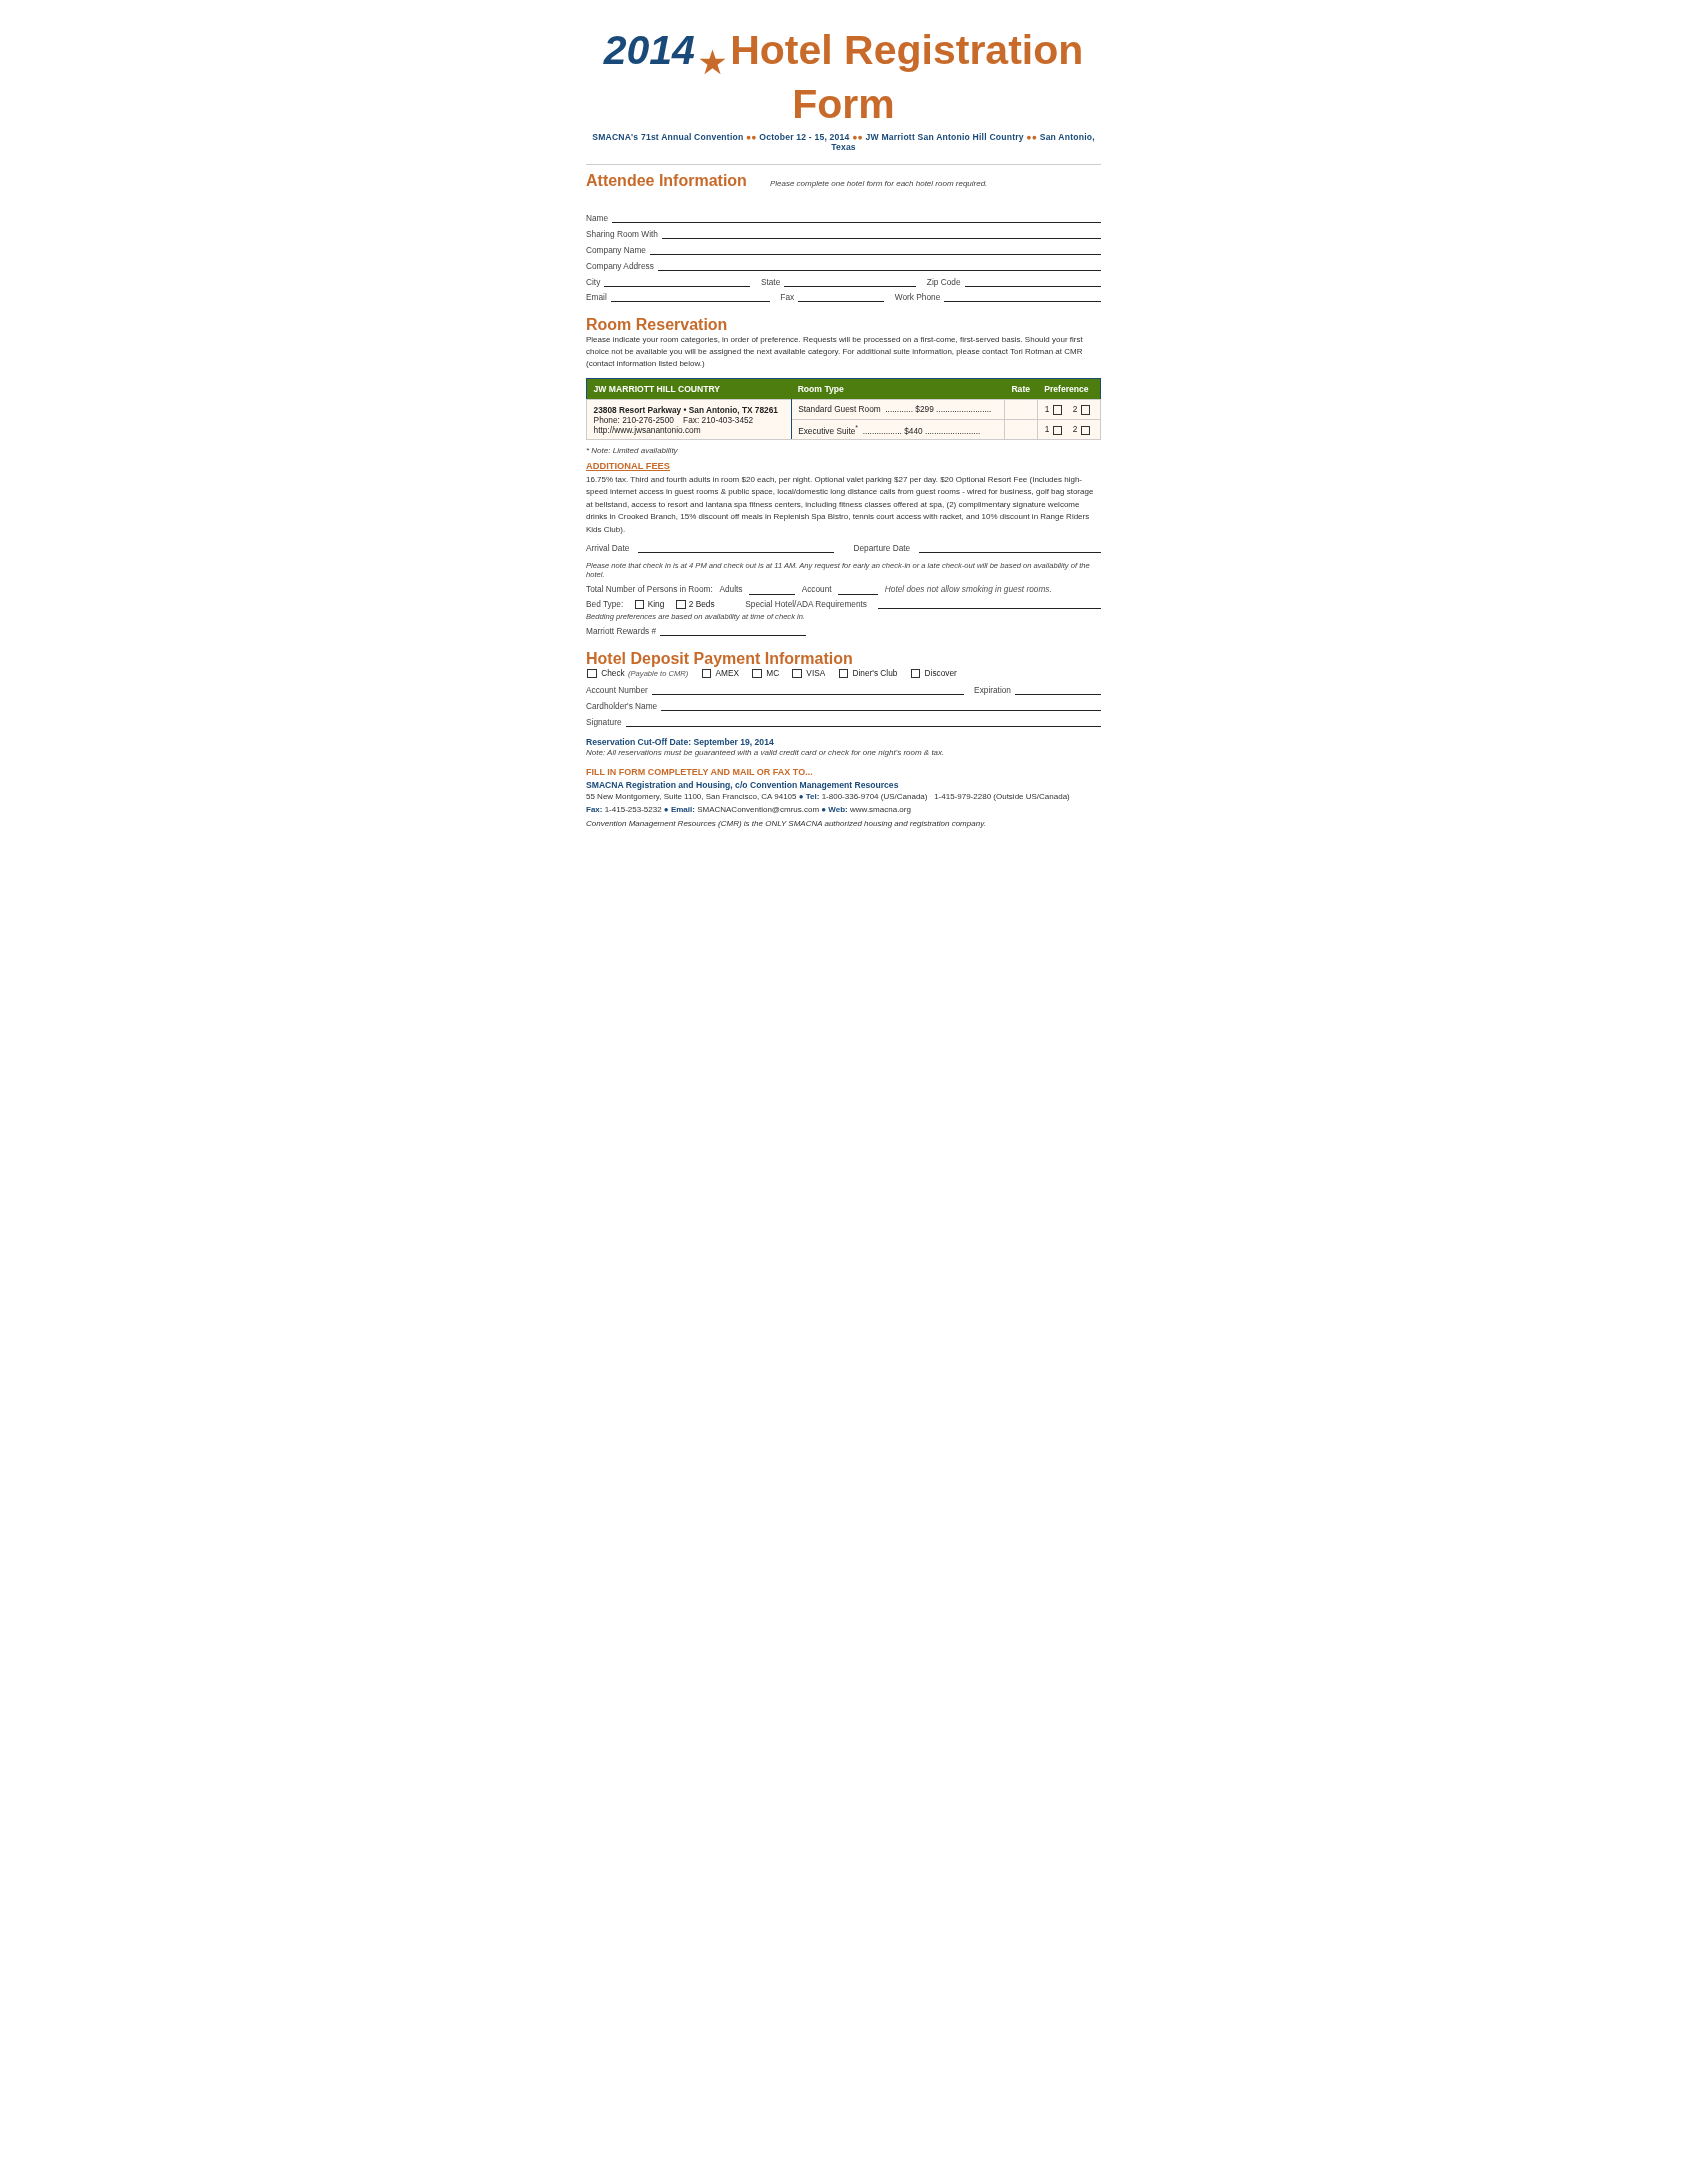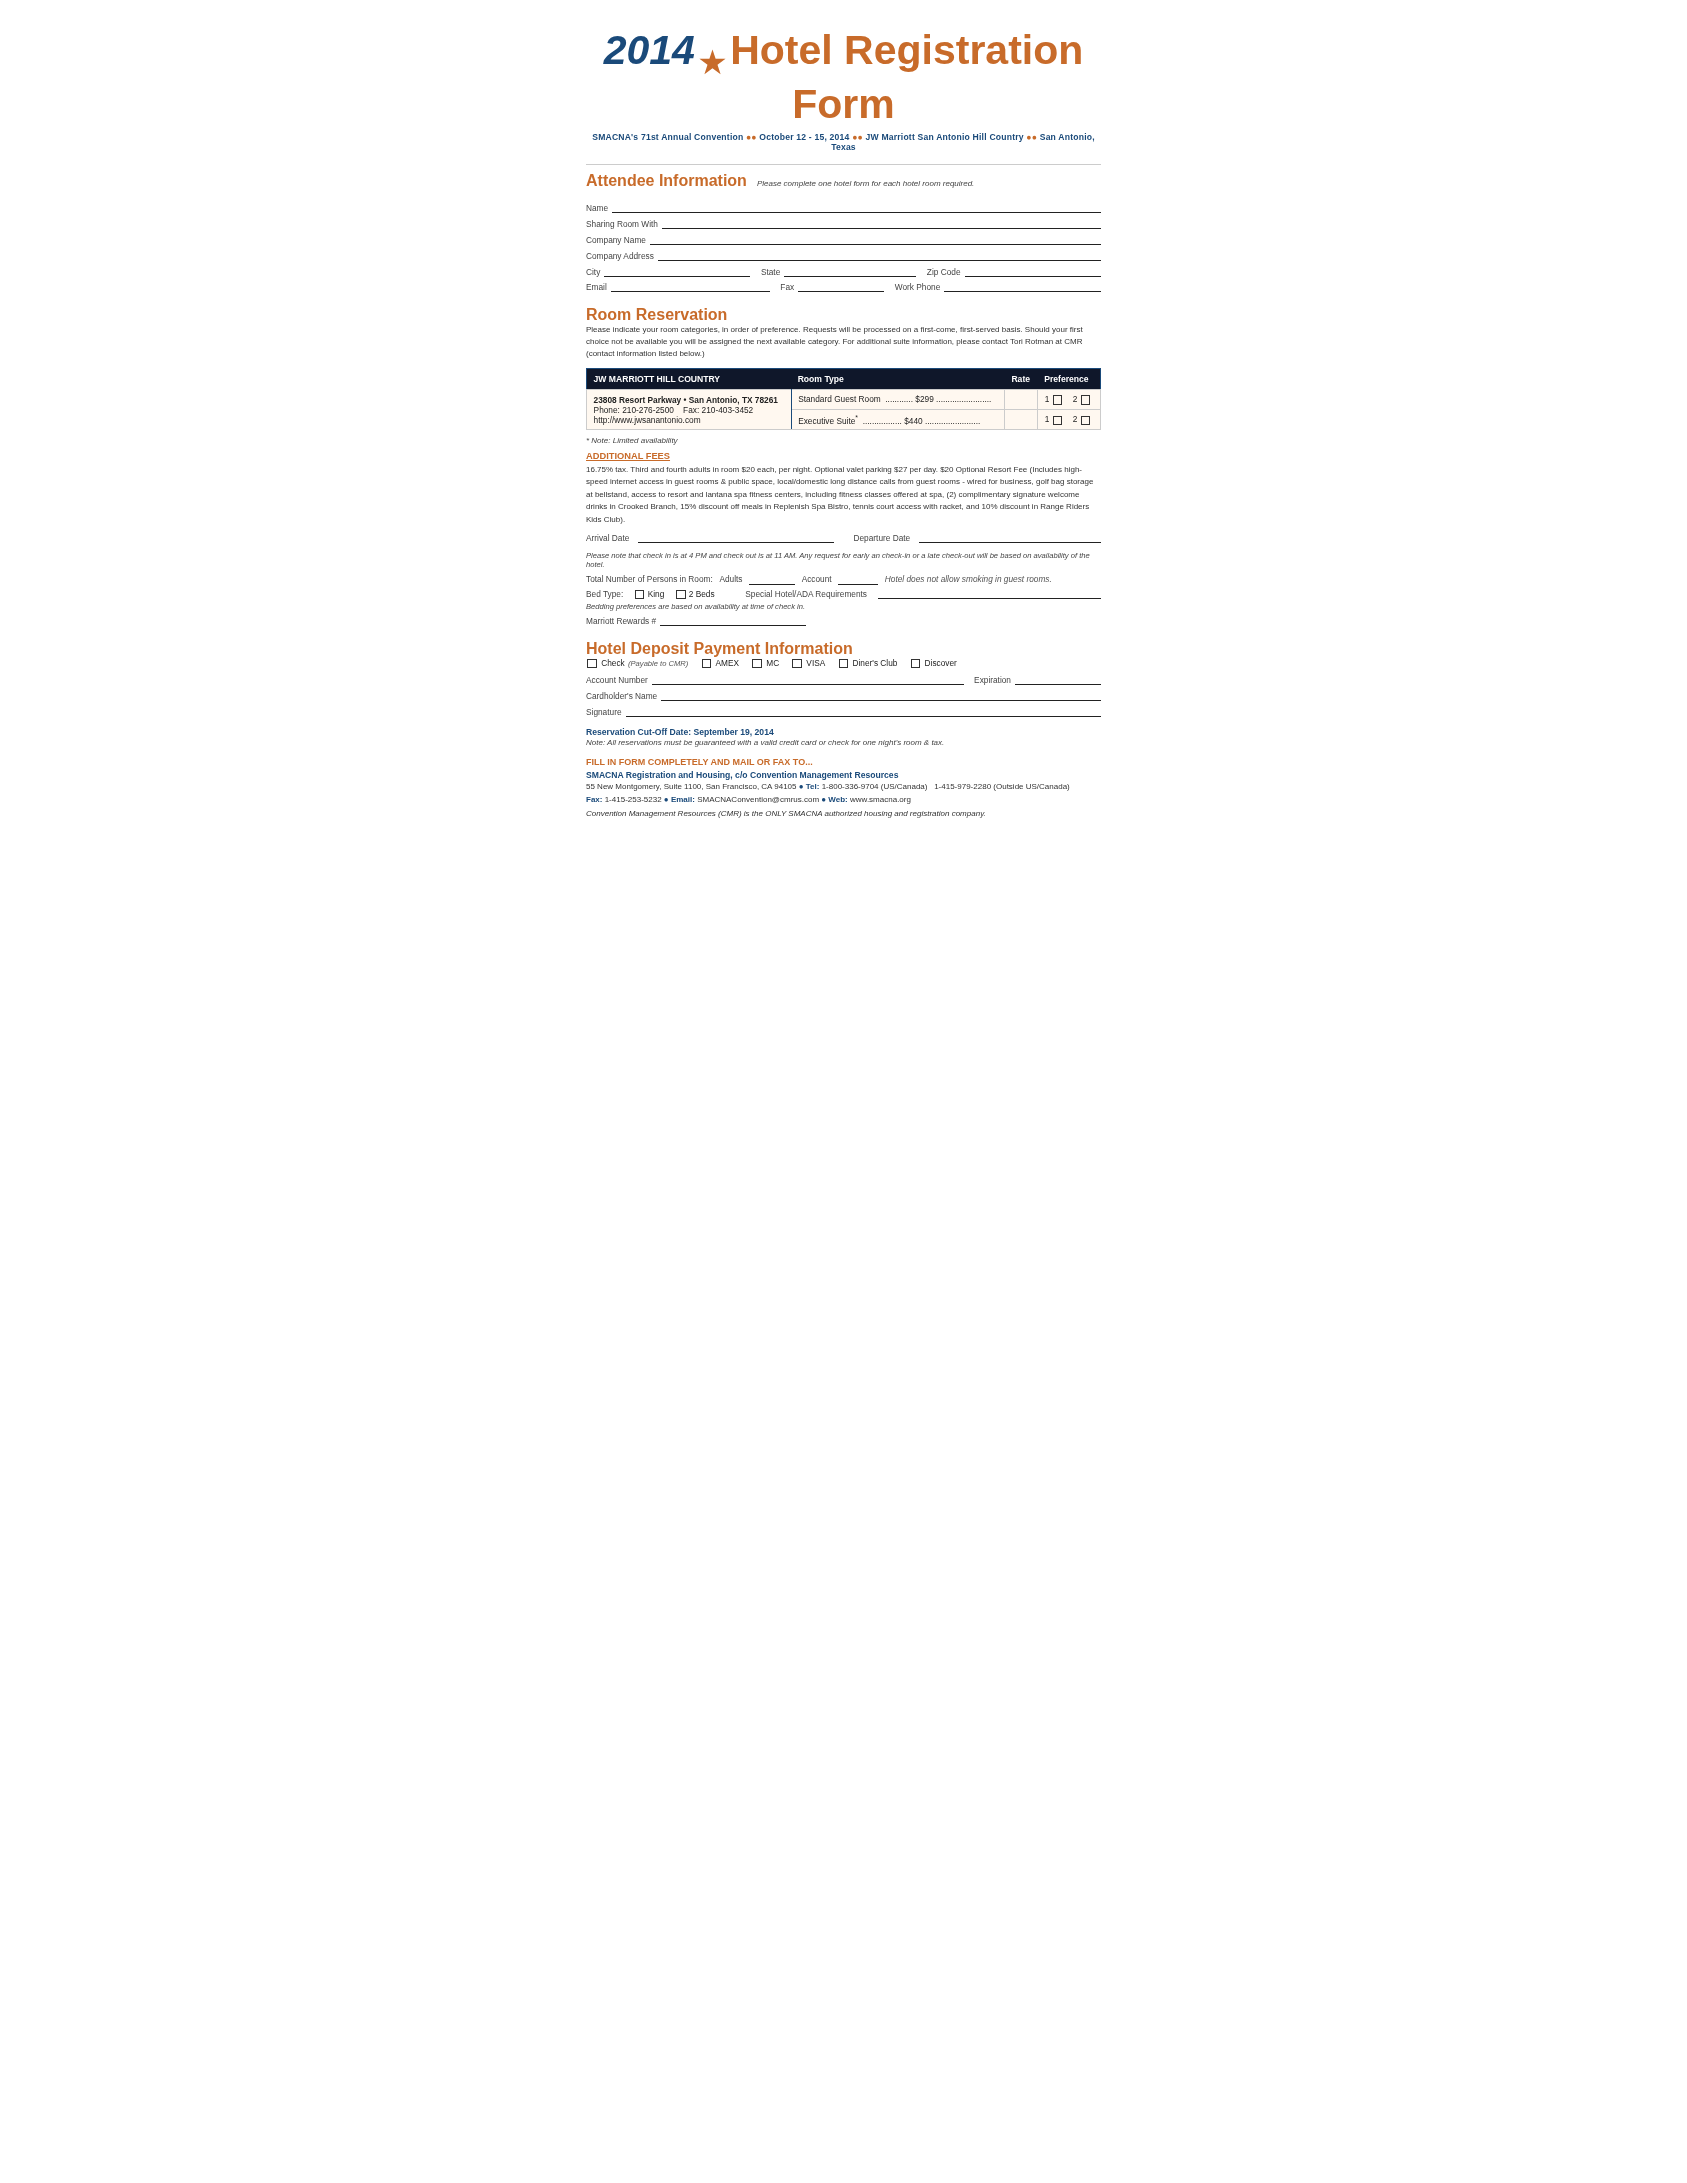--- a/index.html
+++ b/index.html
@@ -51,22 +51,22 @@
       font-size: 16px;
       font-weight: bold;
       color: #c86b2a;
       margin-bottom: 2.6px;
     }
 
     
     .attendee-header {
       display: flex;
       align-items: baseline;
-      gap: 10px;
-      margin-bottom: 10px;
+      gap: 23px;
+      margin-bottom: 20px;
     }
     .attendee-note {
       font-style: italic;
       font-size: 8px;
       color: #444;
     }
 
     .form-line {
       display: flex;
       align-items: flex-end;
@@ -102,21 +102,21 @@
     }
 
     
     .hotel-table {
       width: 100%;
       border-collapse: collapse;
       border: 1.3px solid #1a4a7a;
       margin-bottom: 5.3px;
     }
     .hotel-table thead tr {
-      background-color: #0f172a;
+      background-color: #4d7c0f;
       color: #fff;
     }
     .hotel-table thead th {
       padding: 5.3px 6.6px;
       text-align: left;
       font-size: 8.6px;
       font-weight: bold;
     }
     .hotel-table tbody tr {
       background-color: #fff8f0;

